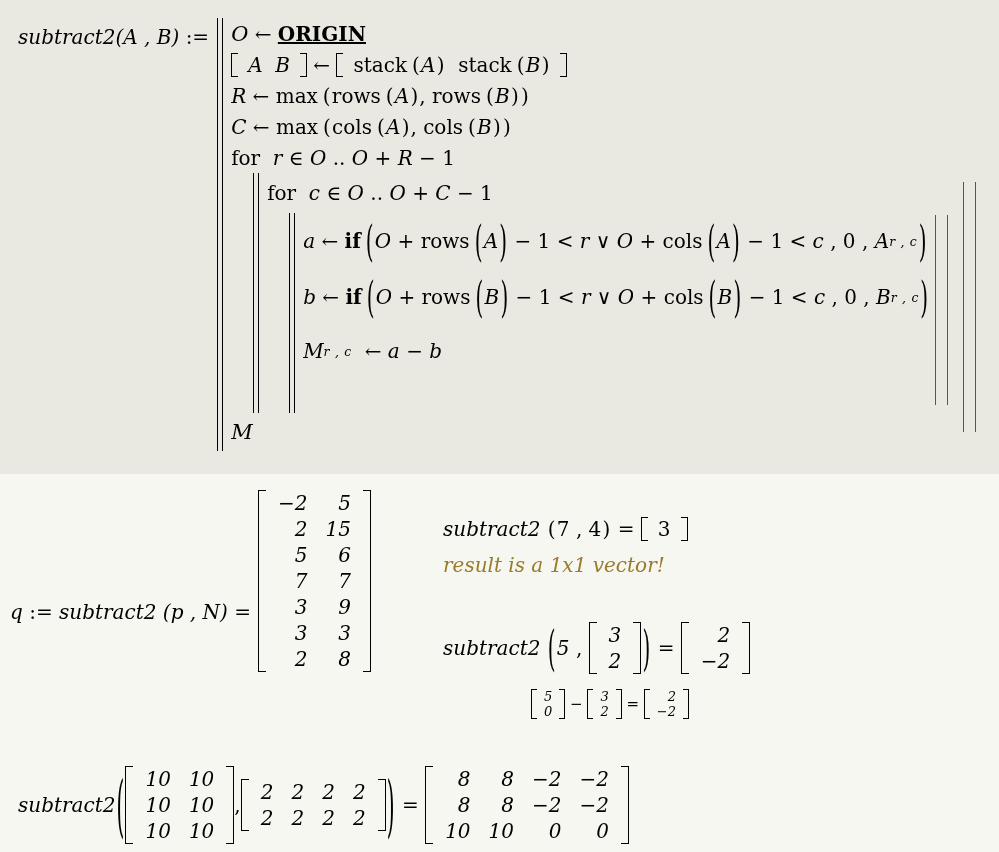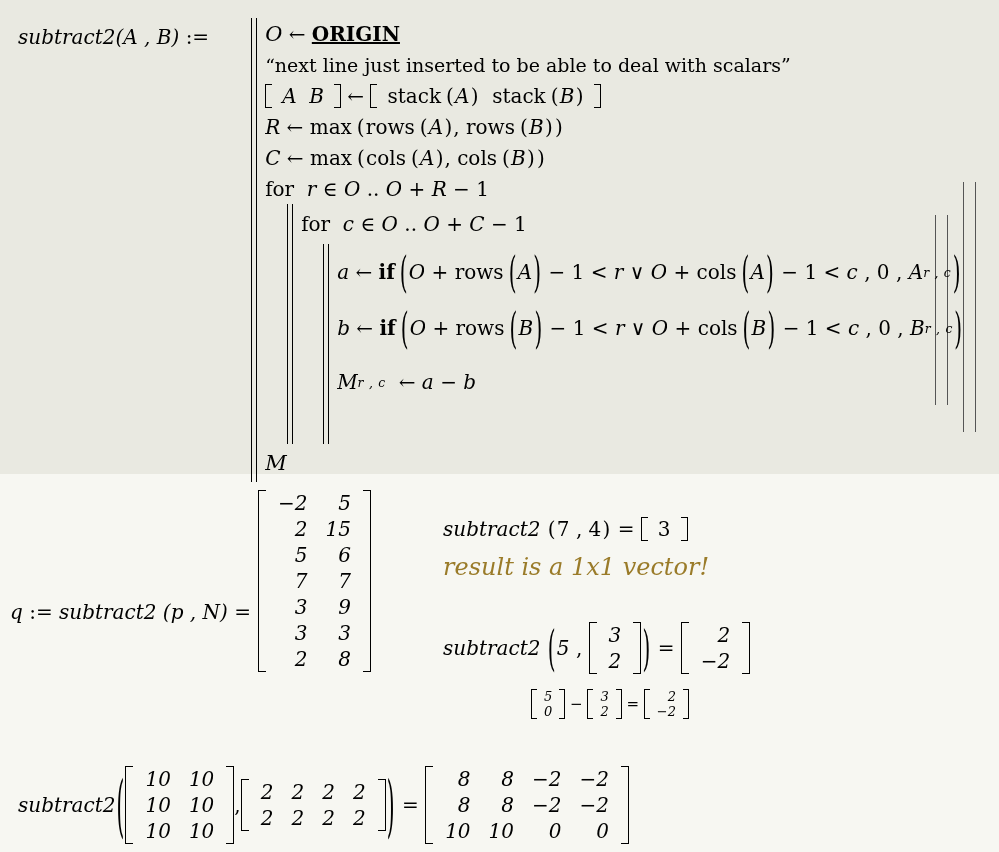--- a/index.html
+++ b/index.html
@@ -40,21 +40,20 @@
   }
 
   
   .prog {
     position: absolute;
     left: 18px;
     top: 18px;
     display: flex;
     align-items: flex-start;
     font-size: 20px;
-    gap: 34px;
   }
   .prog-name {
     padding-top: 7px;
     white-space: nowrap;
     font-size: 20px;
   }
   .prog-body {
     display: flex;
     align-items: stretch;
   }
@@ -134,21 +133,21 @@
     border-left: 1.2px solid #555;
     width: 0;
   }
 
   
   .results { position: absolute; left: 0; top: 474px; width: 999px; height: 378px; }
   .res-item { position: absolute; display: flex; align-items: center; font-size: 20px; white-space: nowrap; }
   .note {
     font-style: italic;
     color: #9a7b29;
-    font-size: 24px;
+    font-size: 20px;
   }
   .small-mat td { font-size: 13px; padding: 0px 5px; }
   .small-mat { padding: 0 8px; }
   .small-mat::before, .small-mat::after { width: 5px; }
 </style>
 </head>
 <body>
 
 <div class="prog-panel"></div>
 
@@ -164,23 +163,20 @@
   </div>
 
   <div class="prog-body" style="margin-left:8px;">
     <div class="bar-col"></div>
     <div class="lines">
 
       <div class="line">
         <span class="it" style="font-size:21px;">O</span>&nbsp;<span>←</span>&nbsp;<span class="up" style="font-weight:bold;text-decoration:underline;">ORIGIN</span>
       </div>
 
-      <div class="line">
-        <span style="font-size:19px;">“next line just inserted to be able to deal with scalars”</span>
-      </div>
 
       <div class="line">
         <span class="brk">
             <span class="it">A&nbsp;&nbsp;B</span>
           </span>
         &nbsp;<span>←</span>&nbsp;
         <span class="brk"><span class="up">stack</span> <span class="paren">
               <span class="it">A</span>
             </span>&nbsp;&nbsp;<span class="up">stack</span> <span class="paren">
               <span class="it">B</span>

